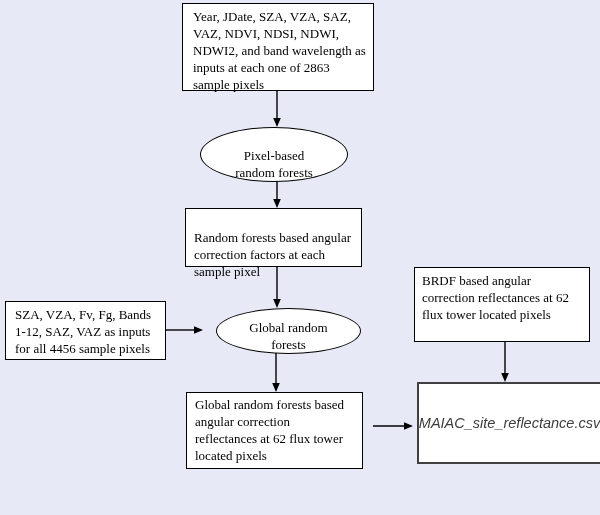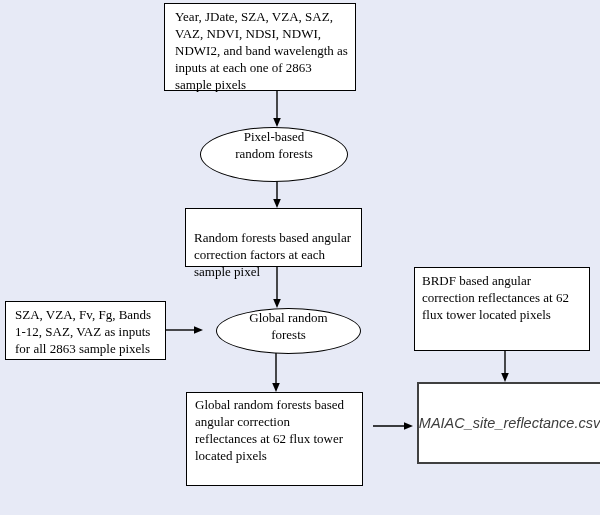--- a/index.html
+++ b/index.html
@@ -32,31 +32,31 @@
     line-height: 17px;
   }
   .node .txt {
     white-space: pre;
     display: block;
   }
   .ellipse {
     border-radius: 50%;
     border-width: 1.5px;
     display: flex;
-    align-items: flex-start;
+    align-items: flex-end;
     justify-content: center;
     text-align: center;
   }
-  #n-pixel-inputs { left: 164px; top: 3px;   width: 192px; height: 88px; padding: 4px 4px 0 10px; }
+  #n-pixel-inputs { left: 182px; top: 3px;   width: 192px; height: 88px; padding: 4px 4px 0 10px; }
   #n-pixel-rf     { left: 200px; top: 127px; width: 148px; height: 55px; }
   #n-rf-factors   { left: 185px; top: 208px; width: 177px; height: 59px; padding: 20px 2px 0 8px; }
   #n-global-inputs{ left: 5px;   top: 301px; width: 161px; height: 59px; padding: 4px 2px 0 9px; }
   #n-global-rf    { left: 216px; top: 308px; width: 145px; height: 46px; }
-  #n-brdf         { left: 414px; top: 267px; width: 176px; height: 84px; padding: 4px 2px 0 7px; }
-  #n-global-output{ left: 186px; top: 392px; width: 177px; height: 94px; padding: 3px 2px 0 8px; }
+  #n-brdf         { left: 414px; top: 267px; width: 176px; height: 75px; padding: 4px 2px 0 7px; }
+  #n-global-output{ left: 186px; top: 392px; width: 177px; height: 77px; padding: 3px 2px 0 8px; }
   #n-maiac {
     left: 417px; top: 382px; width: 185px; height: 82px;
     border: 2px solid #404040;
     display: flex;
     align-items: center;
     justify-content: center;
     font-family: "Liberation Sans", sans-serif;
     font-style: italic;
     font-size: 14.5px;
     color: #3d3d3d;
@@ -115,21 +115,21 @@
 
   <div class="node" id="n-rf-factors">
     <span class="txt">Random forests based angular
 correction factors at each
 sample pixel</span>
   </div>
 
   <div class="node" id="n-global-inputs">
     <span class="txt">SZA, VZA, Fv, Fg, Bands
 1-12, SAZ, VAZ as inputs
-for all 2863 sample pixels</span>
+for all 4456 sample pixels</span>
   </div>
 
   <div class="node ellipse" id="n-global-rf">
     <span class="txt">Global random
 forests</span>
   </div>
 
   <div class="node" id="n-brdf">
     <span class="txt">BRDF based angular
 correction reflectances at 62

